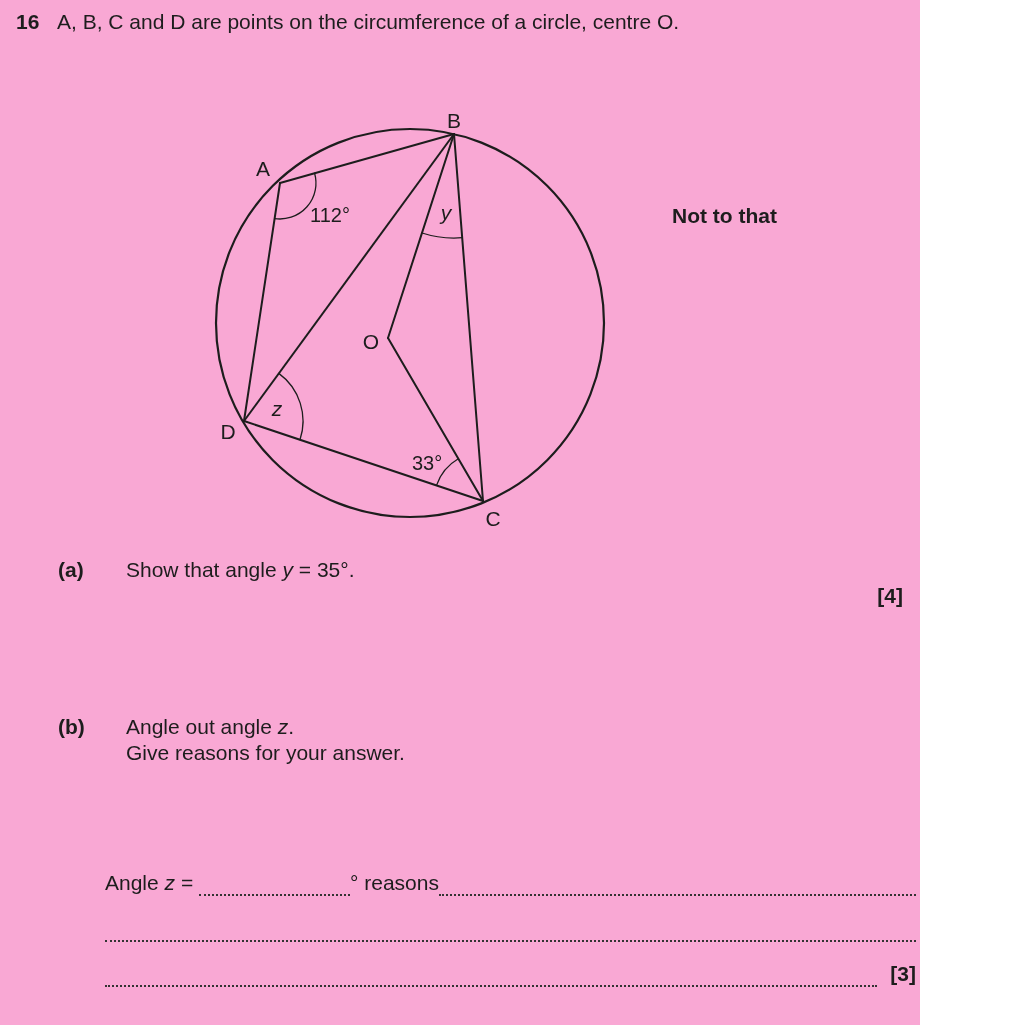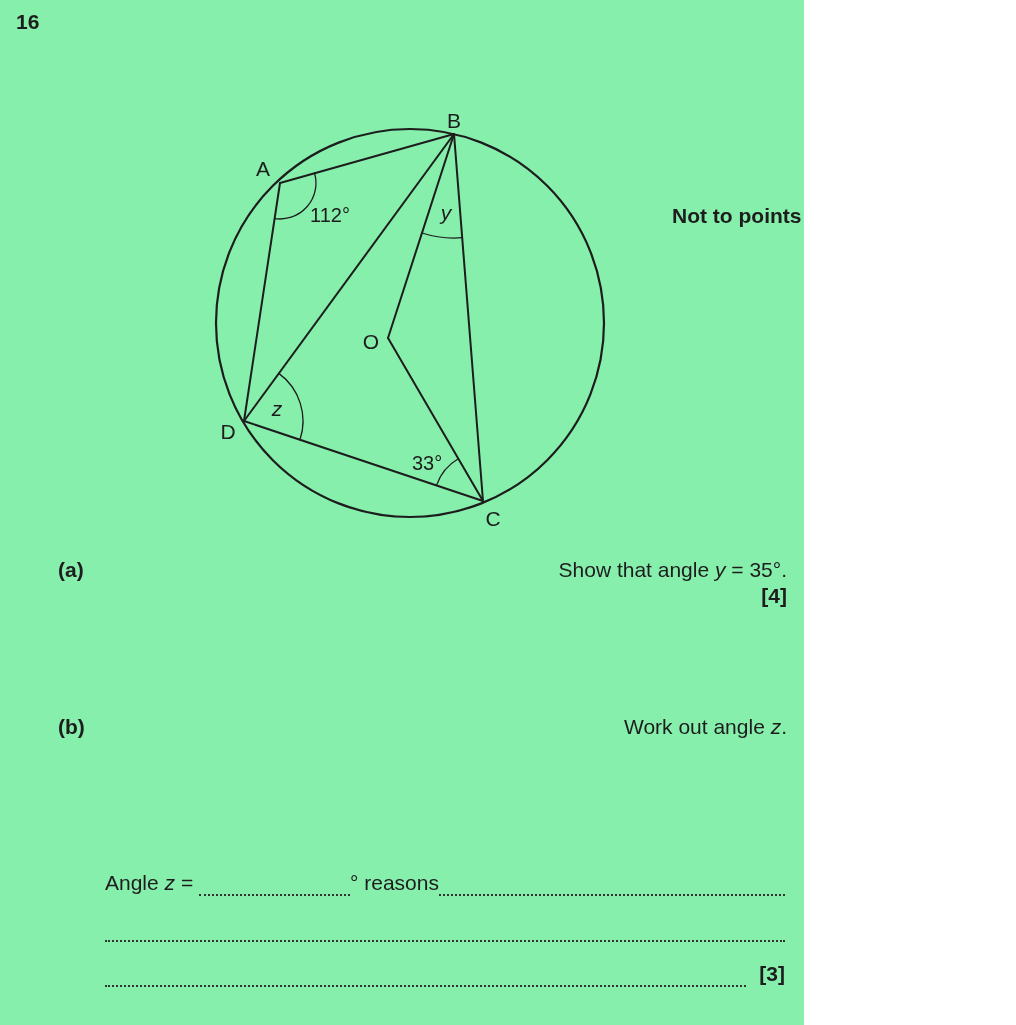--- a/index.html
+++ b/index.html
@@ -4,26 +4,25 @@
 <style>
   * { margin: 0; padding: 0; box-sizing: border-box; }
   html, body { background: #ffffff; }
   body {
     font-family: "Liberation Sans", "DejaVu Sans", sans-serif;
     color: #1d1d1d;
     width: 1016px;
   }
   .page {
     position: relative;
-    width: 804px;
+    width: 920px;
     height: 1025px;
-    background: #86efac;
+    background: #f9a8d4;
     font-size: 21px;
     line-height: 26px;
-    text-align: right;
   }
   .abs { position: absolute; }
   .qnum {
     left: 16px; top: 9px;
     font-weight: 700;
   }
   .intro1 { left: 57px; top: 9px; }
   .intro2 { left: 57px; top: 57px; }
   .nts {
     left: 672px; top: 203px;
@@ -48,29 +47,29 @@
   }
   .diagram-svg text.ang { font-size: 20px; }
   .diagram-svg text.var { font-style: italic; font-size: 21px; }
   .part {
     left: 58px; right: 17px;
   }
   .part .plabel {
     position: absolute; left: 0; top: 0;
     font-weight: 700;
   }
-  .part .ptext { margin-left: 47px; }
+  .part .ptext { margin-left: 68px; }
   .part .marks {
     position: absolute; right: 0; top: 26px;
     font-weight: 700;
   }
   .part-a { top: 557px; }
   .part-b { top: 714px; }
   .ansrow {
-    left: 105px; right: 19px;
+    left: 105px; right: 4px;
     height: 26px;
     display: flex;
     align-items: flex-end;
   }
   .ansrow .txt { line-height: 26px; white-space: pre; }
   .dotted {
     height: 21px;
     border-bottom: 2px dotted #333333;
   }
   .dots-fixed { width: 151px; }
@@ -80,22 +79,23 @@
   .ans3 { top: 961px; }
   .ans3 .marks3 { font-weight: 700; line-height: 26px; margin-left: 13px; white-space: pre; }
   i { font-style: italic; }
 </style>
 </head>
 <body>
 
 <div class="page">
 
   <div class="abs qnum">16</div>
+  <div class="abs intro1">A, B, C and D are points on the circumference of a circle, centre O.</div>
 
-  <div class="abs nts">Not to points</div>
+  <div class="abs nts">Not to that</div>
 
   <svg class="abs diagram-svg" viewBox="190 90 440 460">
     <circle class="stroke circle-outline" cx="410" cy="323" r="194"></circle>
 
     <line class="stroke" x1="280" y1="183" x2="454" y2="134"></line>
     <line class="stroke" x1="280" y1="183" x2="244" y2="421"></line>
     <line class="stroke" x1="454" y1="134" x2="244" y2="421"></line>
     <line class="stroke" x1="454" y1="134" x2="483" y2="501"></line>
     <line class="stroke" x1="244" y1="421" x2="483" y2="501"></line>
     <line class="stroke" x1="454" y1="134" x2="388" y2="338"></line>
@@ -122,21 +122,22 @@
     <span class="plabel">(a)</span>
     <div class="ptext">
       <div><span>Show that angle </span><i>y</i><span> = 35°.</span></div>
     </div>
     <span class="marks">[4]</span>
   </div>
 
   <div class="abs part part-b">
     <span class="plabel">(b)</span>
     <div class="ptext">
-      <div><span>Work out angle </span><i>z</i><span>.</span></div>
+      <div><span>Angle out angle </span><i>z</i><span>.</span></div>
+      <div>Give reasons for your answer.</div>
     </div>
   </div>
 
   <div class="abs ansrow ans1">
     <span class="txt"><span>Angle </span><i>z</i><span> = </span></span>
     <span class="dotted dots-fixed"></span>
     <span class="txt">° reasons</span>
     <span class="dotted dots-fill"></span>
   </div>
 

